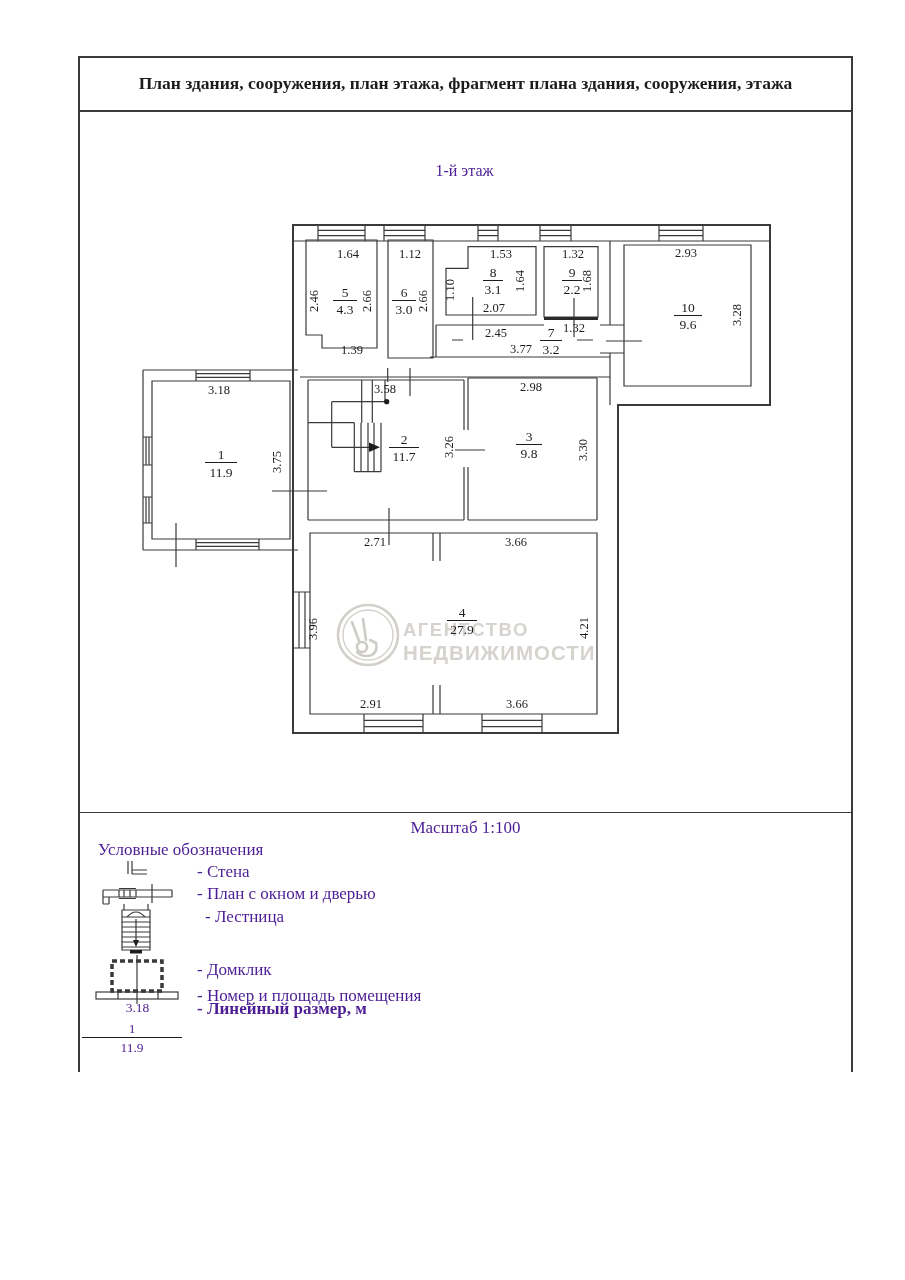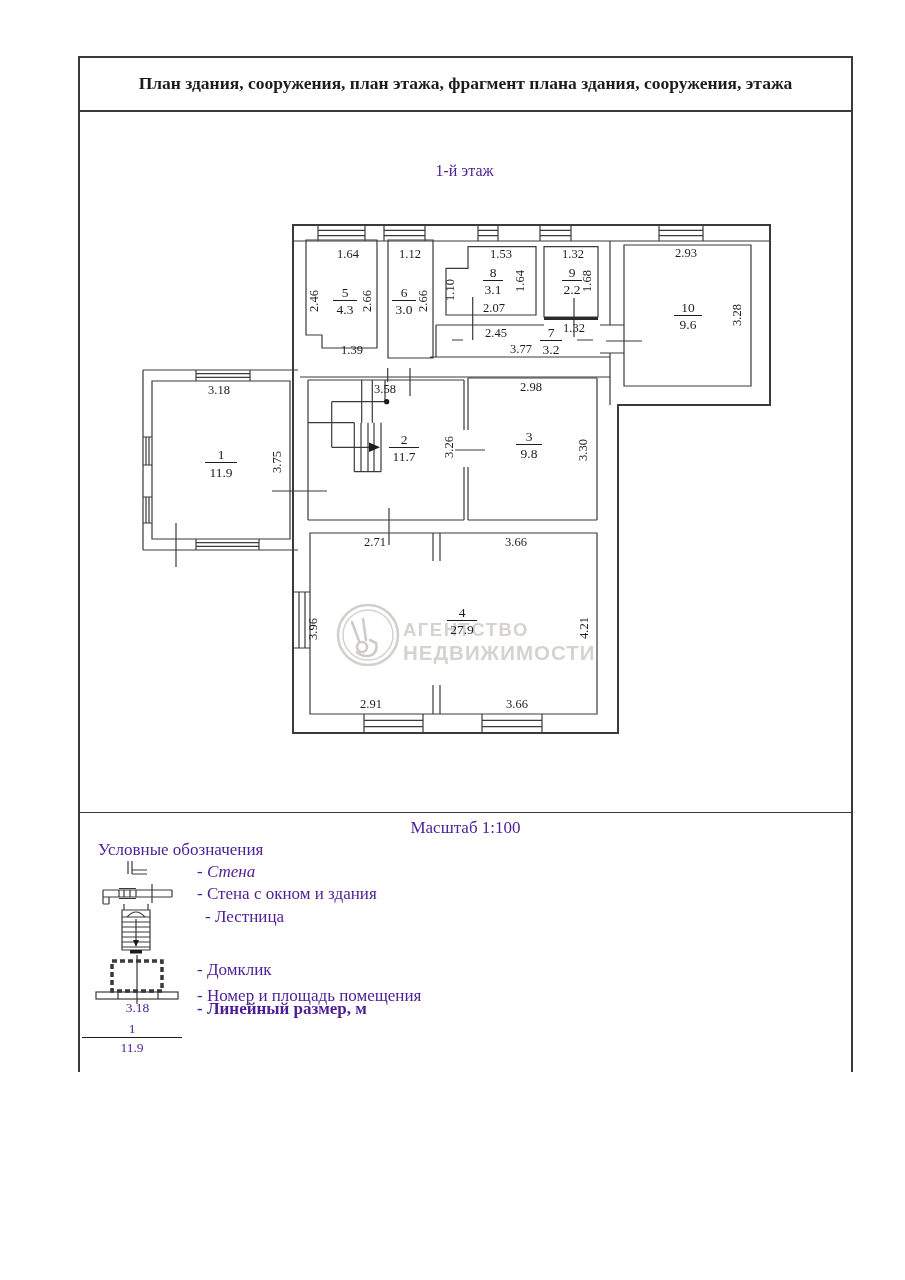--- a/index.html
+++ b/index.html
@@ -170,22 +170,22 @@
       <path d="M103,890 H172 M103,897 H172 M103,890 V904 M109,897 V904 M103,904 H109 M119,890 V897 M124,890 V897 M130,890 V897 M136,890 V897 M119,888.5 H136 M119,898.5 H136 M152,884 V903 M172,890 V897"></path>
       <path d="M122,910 H150 V950 H122 Z M122,917 H150 M122,922 H150 M122,927 H150 M122,932 H150 M122,937 H150 M122,942 H150 M122,947 H150 M127,917 Q136,907 145,917 M124,904 V910 M148,904 V910 M136,919 V942"></path>
       <rect x="112" y="961" width="50" height="30" stroke-width="3.5" stroke-dasharray="5 3"></rect>
       <rect x="96" y="992" width="82" height="7"></rect>
       <path d="M137,955 V1004 M118,992 V999 M158,992 V999"></path>
     </g>
     <polygon points="133,940 136,947 139,940" fill="#1c1c1c"></polygon>
     <rect x="130" y="950" width="12" height="3.5" fill="#1c1c1c"></rect>
   </svg>
 
-  <div class="t legend-item" style="top:862px;font-style:italic;">- Стена</div>
-  <div class="t legend-item" style="top:884px;">- Стена с окном и здания</div>
+  <div class="t legend-item" style="top:862px;">- Стена</div>
+  <div class="t legend-item" style="top:884px;">- План с окном и дверью</div>
   <div class="t legend-item" style="top:907px;margin-left:8px;">- Лестница</div>
   <div class="t legend-item" style="top:960px;">- Домклик</div>
   <div class="t legend-item" style="top:999px;font-weight:bold;">- Линейный размер, м</div>
   <div class="t legend-item" style="top:986px;">- Номер и площадь помещения</div>
 
   <div class="t dimtext" style="left:110px;top:1000px;width:55px;">3.18</div>
   <div class="t dimtext" style="left:82px;top:1021px;width:100px;">1</div>
   <div class="abs" style="left:82px;top:1037px;width:100px;height:1.3px;background:#1c1c1c;"></div>
   <div class="t dimtext" style="left:82px;top:1040px;width:100px;">11.9</div>
 

